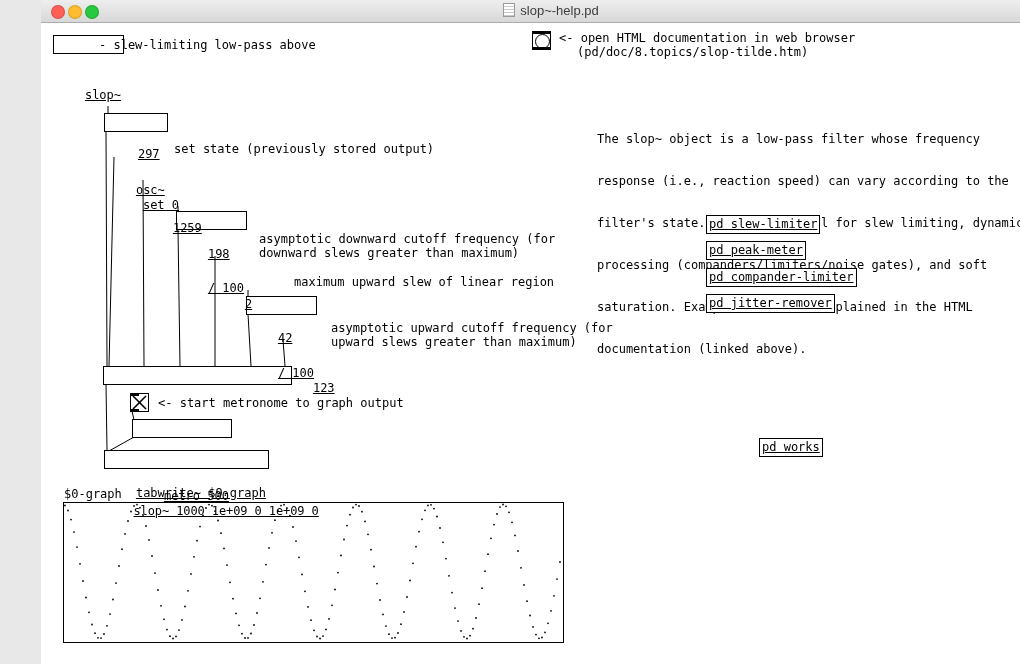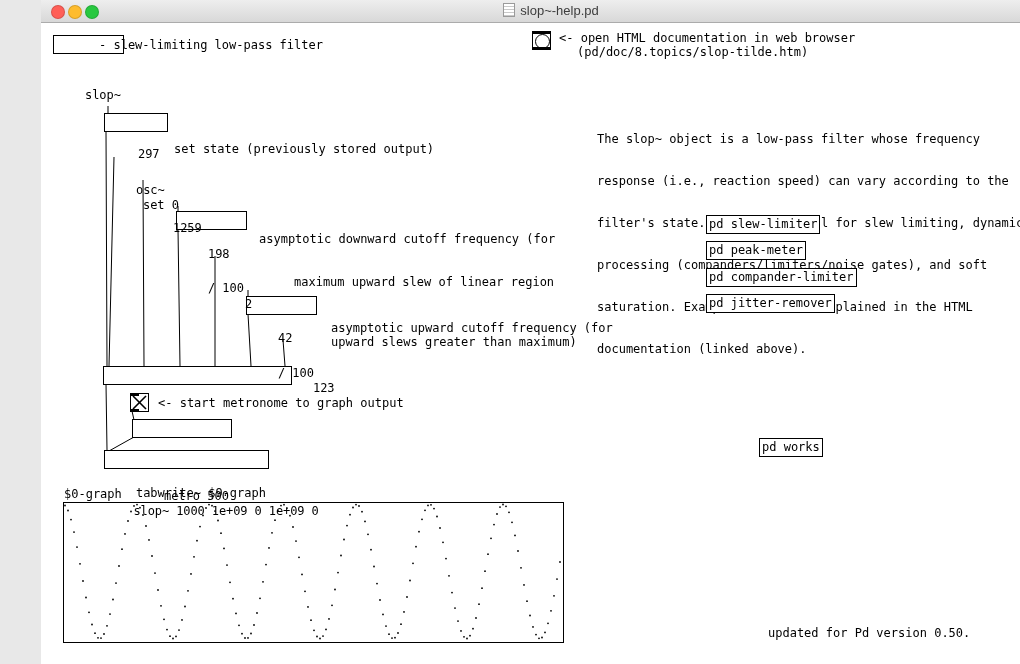--- a/index.html
+++ b/index.html
@@ -12,21 +12,21 @@
   .title{position:absolute;left:0;top:0;width:100%;height:22px;line-height:22px;text-align:center;
          font-family:"Liberation Sans",sans-serif;font-size:13px;color:#3d3d3d;}
   .doc-ico{display:inline-block;width:10px;height:12px;border:1px solid #9a9a9a;background:
            repeating-linear-gradient(#ffffff 0 2px,#c9c9c9 2px 3px);vertical-align:-2px;margin-right:5px;}
   
   .cmt{position:absolute;font-size:12px;line-height:14px;white-space:pre;color:#000;}
   .box{position:absolute;height:19px;line-height:17px;font-size:12px;white-space:pre;
        background:#fff;border:1px solid #000;padding:0 2px;box-sizing:border-box;}
   .nbx,.msg{border:none;background:transparent;line-height:19px;padding:0 3px;}
   .shape{position:absolute;left:0;top:0;z-index:0;}
-  .box>span{position:relative;z-index:1;}
+  .box>span{position:relative;z-index:1;text-decoration:underline;}
   .t,.bt{position:absolute;width:8px;height:3px;background:#000;z-index:2;}
   .t{top:-1px;left:0;}
   .bt{bottom:-1px;left:0;}
   .io-r{left:auto;right:0;}
   .gui{position:absolute;width:19px;height:19px;border:1px solid #000;background:#fff;box-sizing:border-box;}
   .bang-circle{position:absolute;left:2px;top:2px;width:13px;height:13px;border:1px solid #000;border-radius:50%;}
   .graphbox{position:absolute;left:22px;top:502px;width:501px;height:141px;border:1px solid #000;box-sizing:border-box;}
   svg.overlay{position:absolute;left:0;top:0;pointer-events:none;}
 </style>
 </head>
@@ -57,21 +57,21 @@
       <line x1="91" y1="411" x2="93" y2="420"></line>
       <line x1="93" y1="437" x2="68" y2="451"></line>
     </g>
   </svg>
 
   <div class="box" style="left:12px;top:35px">
     <span class="t"></span>
     <span class="bt"></span>
     <span>slop~</span>
   </div>
-  <div class="cmt" style="left:58px;top:38px">- slew-limiting low-pass filter</div>
+  <div class="cmt" style="left:58px;top:38px">- slew-limiting low-pass above</div>
 
   <div class="gui" style="left:491px;top:31px">
     <span class="t" style="width:17px"></span>
     <span class="bt" style="width:17px"></span>
     <span class="bang-circle"></span>
   </div>
   <div class="cmt" style="left:518px;top:31px">&lt;- open HTML documentation in web browser</div>
   <div class="cmt" style="left:536px;top:45px">(pd/doc/8.topics/slop-tilde.htm)</div>
 
   <div class="box nbx" style="left:65px;top:88px;width:38px"><svg width="38" height="19" class="shape"></svg>
@@ -111,21 +111,21 @@
     <span class="t io-r"></span>
     <span class="bt"></span>
     <span>/ 100</span>
   </div>
 
   <div class="box nbx" style="left:172px;top:238px;width:38px"><svg width="38" height="19" class="shape"></svg>
     <span class="t"></span>
     <span class="bt"></span>
     <span>2</span>
   </div>
-  <div class="cmt" style="left:218px;top:232px"><span>asymptotic downward cutoff frequency (for</span><br></div>
+  <div class="cmt" style="left:218px;top:232px"><span>asymptotic downward cutoff frequency (for</span><br><span>downward slews greater than maximum)</span></div>
 
   <div class="box nbx" style="left:205px;top:272px;width:38px"><svg width="38" height="19" class="shape"></svg>
     <span class="t"></span>
     <span class="bt"></span>
     <span>42</span>
   </div>
   <div class="cmt" style="left:253px;top:275px">maximum upward slew of linear region</div>
 
   <div class="box" style="left:205px;top:296px">
     <span class="t"></span>
@@ -355,15 +355,14 @@
         <circle cx="478" cy="134.5" r="0.9" fill="#000"></circle>
         <circle cx="481" cy="129.4" r="0.9" fill="#000"></circle>
         <circle cx="484" cy="120.3" r="0.9" fill="#000"></circle>
         <circle cx="487" cy="107.8" r="0.9" fill="#000"></circle>
         <circle cx="490" cy="92.8" r="0.9" fill="#000"></circle>
         <circle cx="493" cy="76.1" r="0.9" fill="#000"></circle>
         <circle cx="496" cy="59.0" r="0.9" fill="#000"></circle>
       </svg>
   </div>
 
-  <div class="cmt" style="left:727px;top:626px">updated for Pd version 0.50.</div>
 
 </div>
 
 </body></html>

